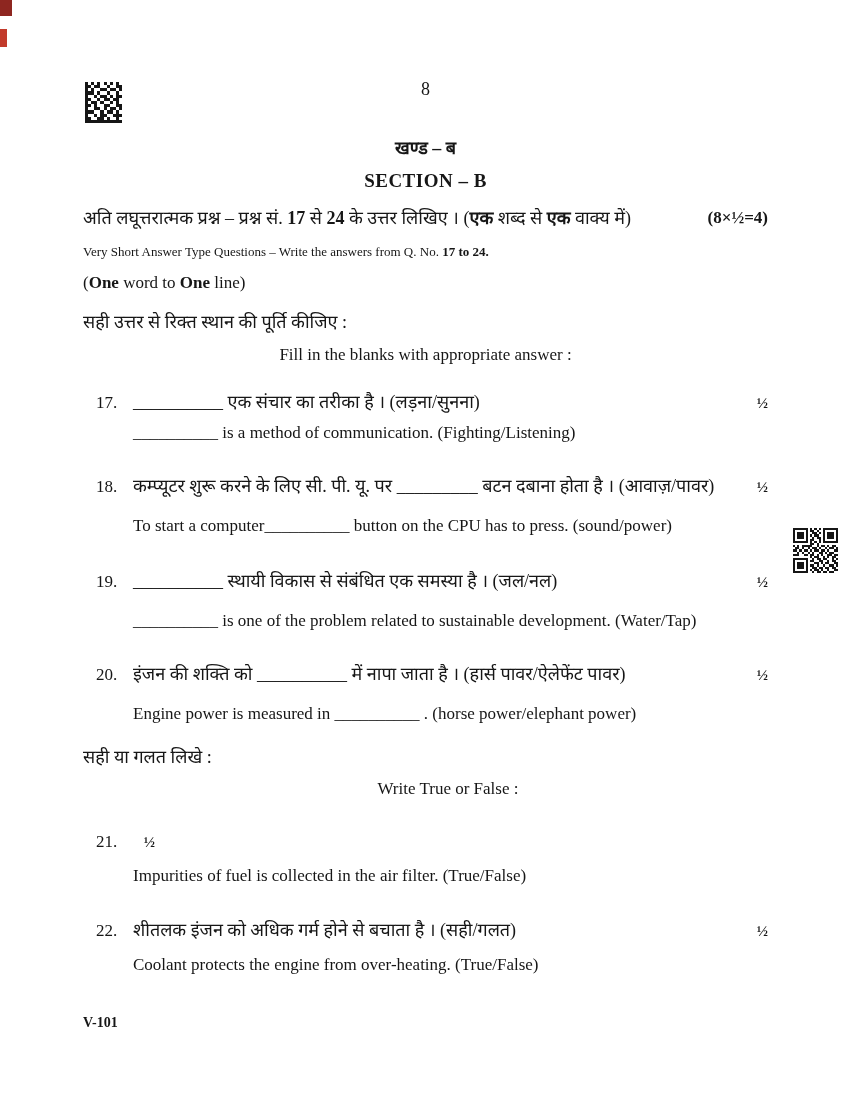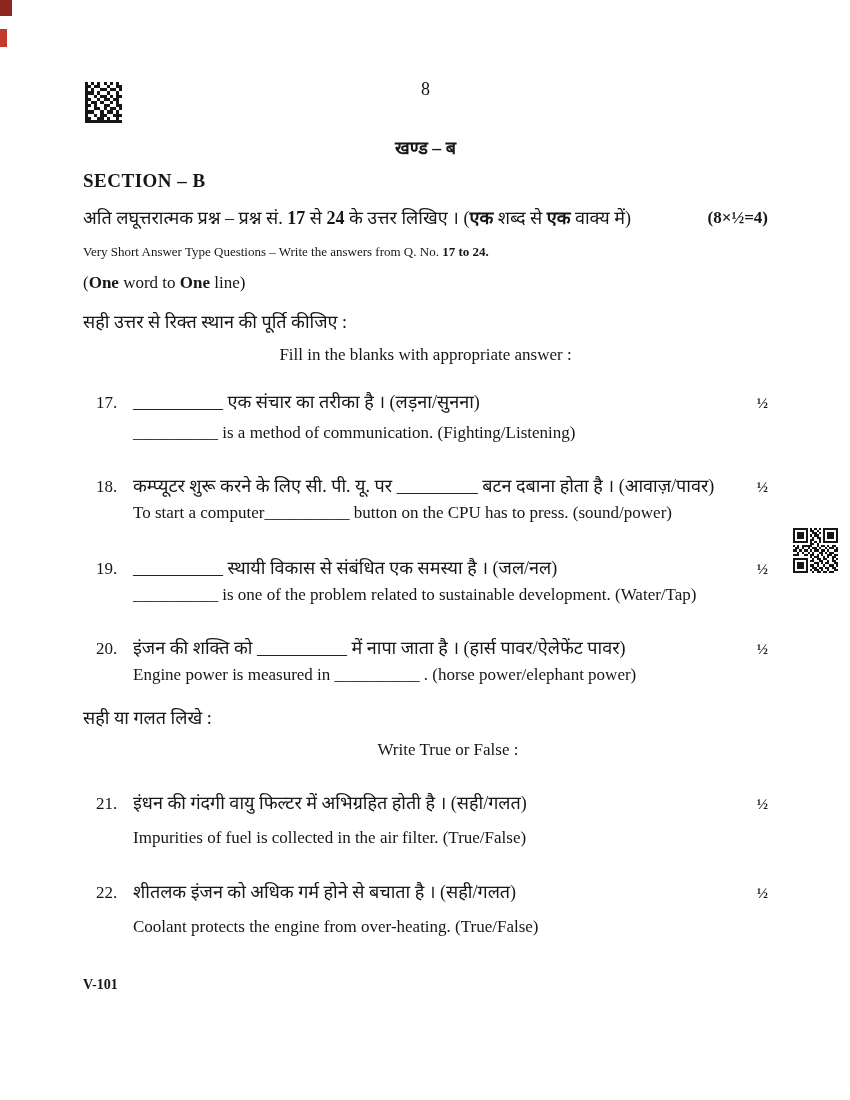--- a/index.html
+++ b/index.html
@@ -11,42 +11,42 @@
     font-family:"Liberation Serif","DejaVu Sans",serif;
     overflow:hidden;
   }
   .content{padding:0 82px 0 83px;}
   .b{font-weight:bold;}
   .hindi{font-size:18px;line-height:24px;}
   .eng{font-size:17px;line-height:22px;text-align:center;}
 
   .page-number{margin-top:78px;font-size:18px;line-height:22px;text-align:center;}
   .khand{margin-top:36px;font-size:18px;line-height:24px;font-weight:bold;text-align:center;}
-  .section{margin-top:10px;font-size:19px;line-height:22px;font-weight:bold;text-align:left;letter-spacing:0.5px;}
+  .section{margin-top:10px;font-size:19px;line-height:22px;font-weight:bold;text-align:center;letter-spacing:0.5px;}
 
   .instr-row{display:flex;justify-content:space-between;align-items:flex-start;margin-top:14px;gap:8px;}
   .instr-hindi{font-size:18px;line-height:24px;}
   .instr-marks{font-size:17px;line-height:24px;font-weight:bold;white-space:nowrap;padding-left:10px;}
   .eng-instr{margin-top:11px;font-size:13px;line-height:22px;}
   .note{margin-top:9px;font-size:17px;line-height:22px;}
 
   .group-h-hi{margin-top:16px;font-size:18px;line-height:24px;}
   .group-h-en{margin-top:10px;font-size:17px;line-height:22px;}
   .tf-h-hi{margin-top:20px;font-size:18px;line-height:24px;}
   .tf-h-en{margin-top:9px;font-size:17px;line-height:22px;margin-left:45px;}
 
   .q{margin-top:30px;}
   .q17{margin-top:24px;}
   .q19{margin-top:32px;}
   .q22{margin-top:31px;}
   .q-line1{display:flex;align-items:baseline;}
   .q-num{width:50px;padding-left:13px;box-sizing:border-box;font-size:17px;line-height:24px;flex:none;}
   .q-hindi{flex:1;font-size:18px;line-height:24px;}
   .q-marks{flex:none;width:22px;text-align:right;font-size:15px;line-height:24px;font-weight:bold;}
-  .q-eng{margin-left:50px;margin-top:3px;font-size:17px;line-height:22px;}
+  .q-eng{margin-left:50px;margin-top:16px;font-size:17px;line-height:22px;}
   .q17 .q-eng{margin-top:7px;}
   .q21 .q-eng,.q22 .q-eng{margin-top:11px;}
 
   .paper-code{margin-top:36px;font-size:14px;line-height:22px;font-weight:bold;}
 
   .dm-code{position:absolute;left:85px;top:82px;width:37px;height:41px;}
   .qr-code{position:absolute;left:793px;top:528px;width:45px;height:45px;}
   .red-mark-top{position:absolute;left:0;top:0;width:12px;height:16px;}
   .red-mark-bottom{position:absolute;left:0;top:29px;width:7px;height:18px;}
 </style>
@@ -118,21 +118,20 @@
       </div>
       <div class="q-eng">Engine power is measured in __________ . (horse power/elephant power)</div>
     </div>
 
     <div class="tf-h-hi hindi">सही या गलत लिखे :</div>
     <div class="tf-h-en eng">Write True or False :</div>
 
     <div class="q q21">
       <div class="q-line1">
         <span class="q-num">21.</span>
-        <span class="q-hindi">इंधन की गंदगी वायु फिल्टर में अभिग्रहित होती है । (सही/गलत)</span>
         <span class="q-marks">½</span>
       </div>
       <div class="q-eng">Impurities of fuel is collected in the air filter. (True/False)</div>
     </div>
 
     <div class="q q22">
       <div class="q-line1">
         <span class="q-num">22.</span>
         <span class="q-hindi">शीतलक इंजन को अधिक गर्म होने से बचाता है । (सही/गलत)</span>
         <span class="q-marks">½</span>

